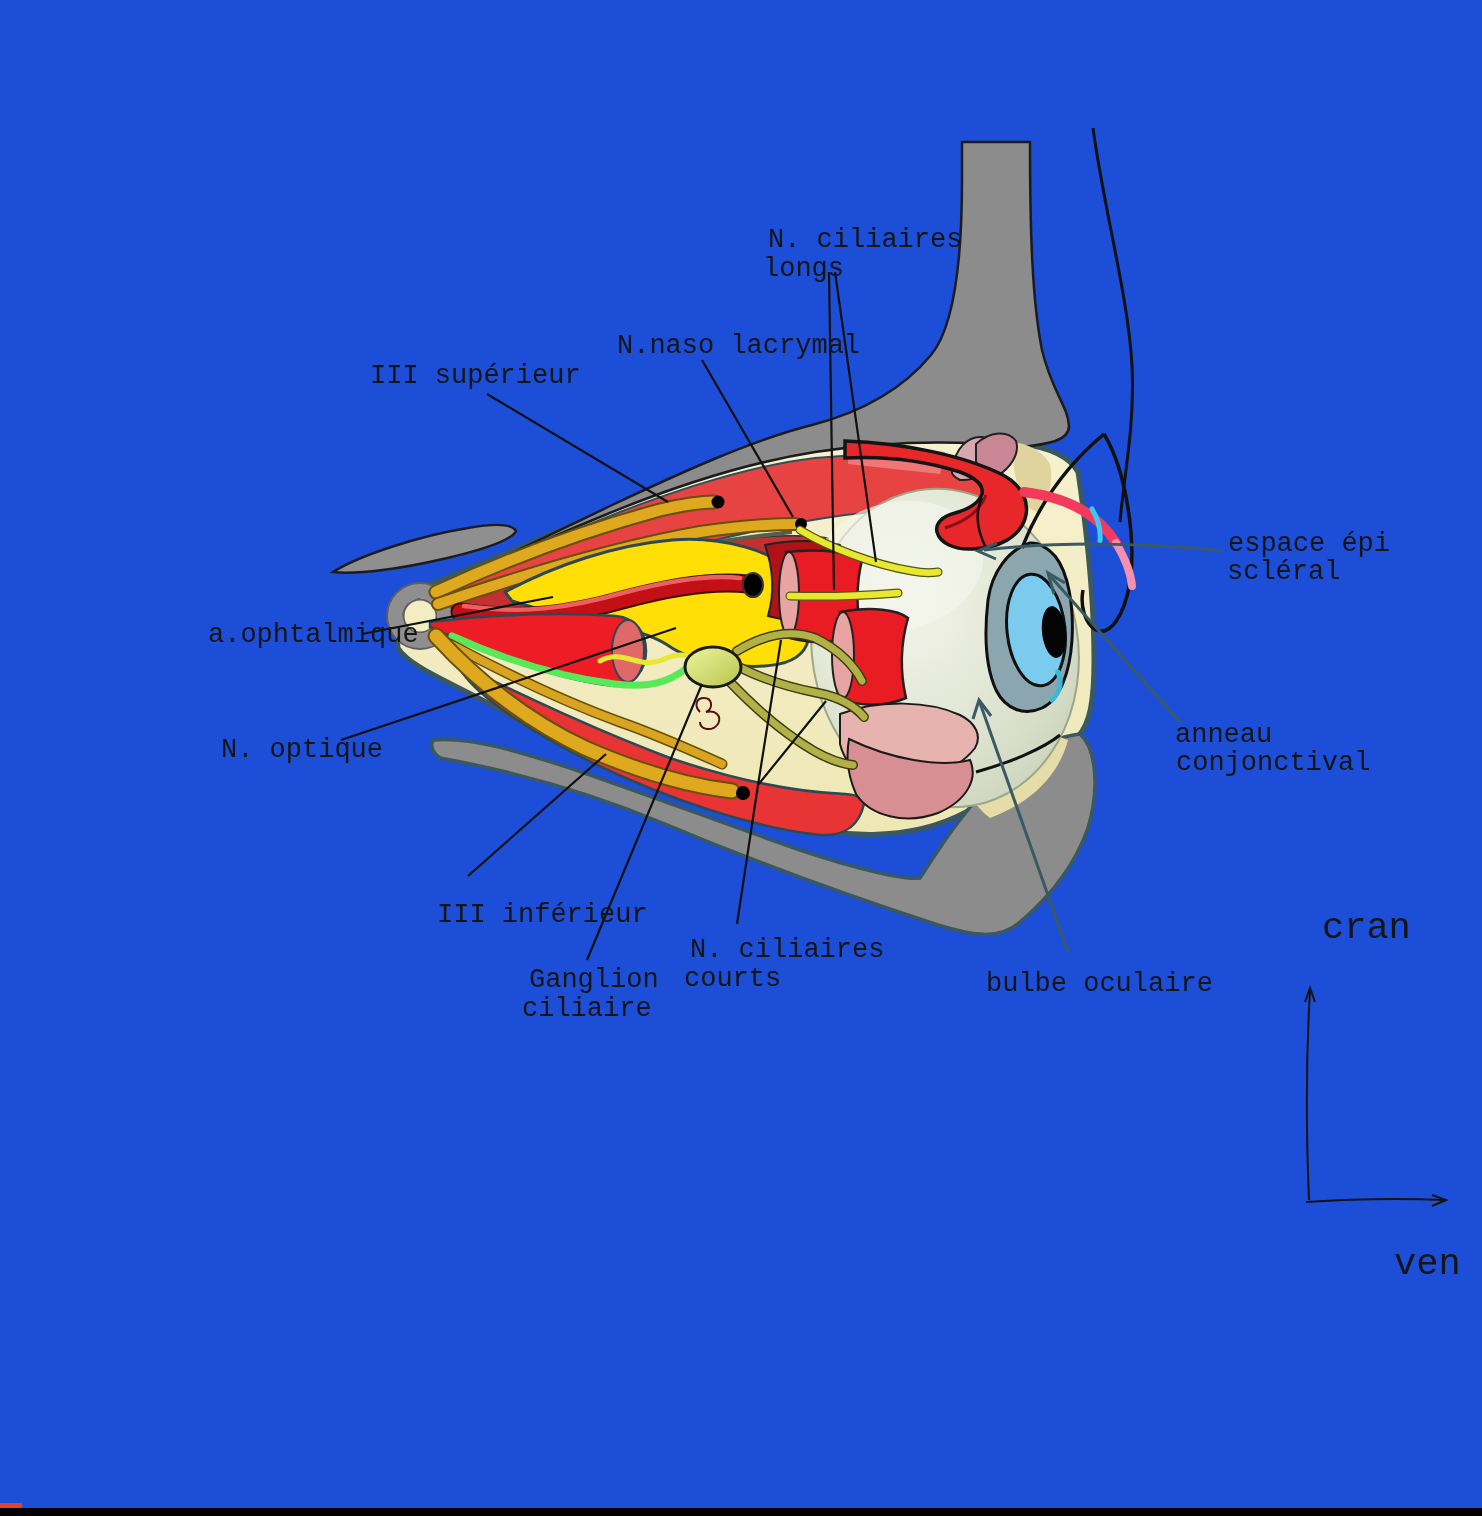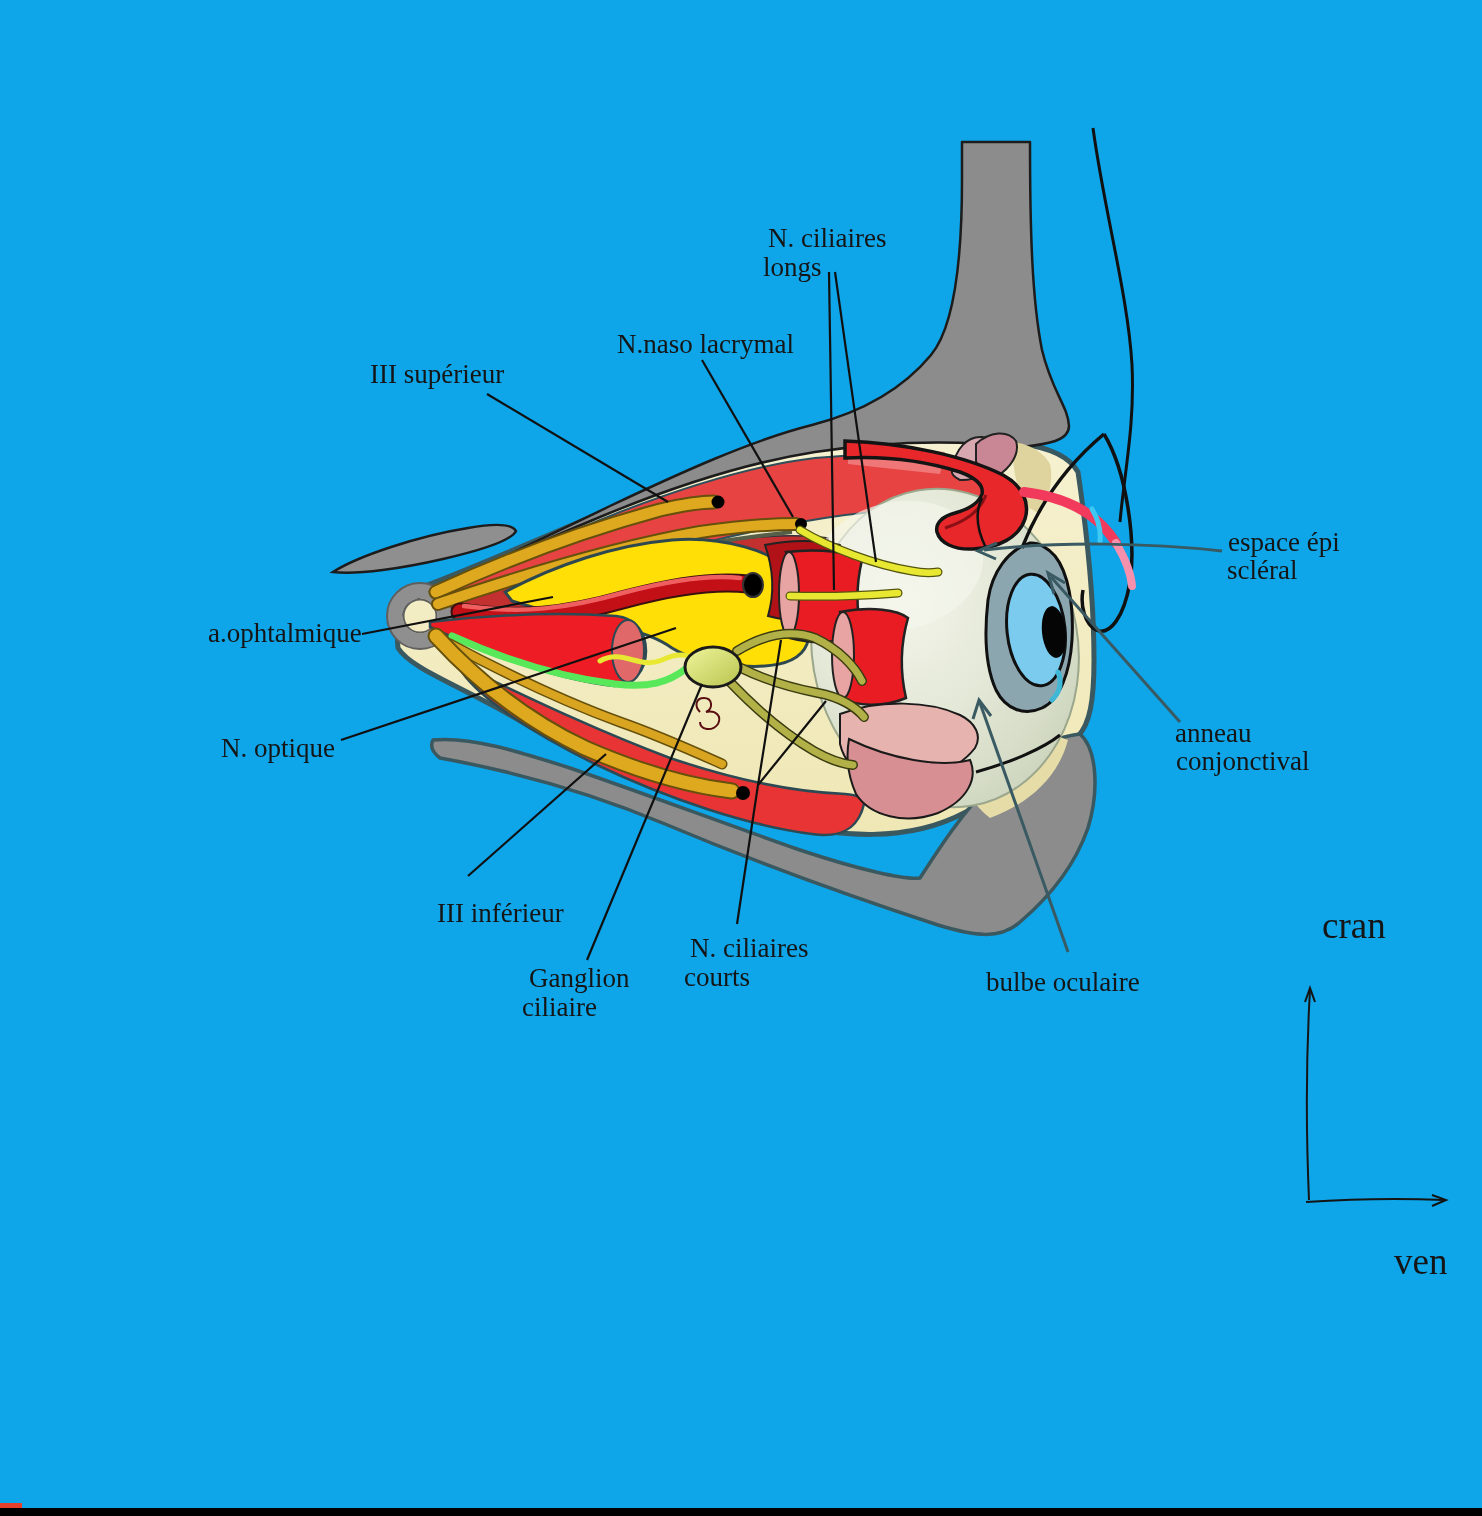--- a/index.html
+++ b/index.html
@@ -1,17 +1,17 @@
 <!DOCTYPE html>
 <html><head>
 <meta charset="utf-8">
 <style>
   html,body{margin:0;padding:0;background:#fff;}
-  .stage{position:relative;width:1482px;height:1516px;background:#0ea5e9;overflow:hidden;
-         font-family:Liberation Serif, serif;}
+  .stage{position:relative;width:1482px;height:1516px;background:#1d4ed8;overflow:hidden;
+         font-family:Liberation Mono, monospace;}
   svg{display:block}
   text{fill:#151515}
   .lbl{font-size:27px}
   .axlbl{font-size:37px}
 </style>
 </head>
 <body>
 
 <div class="stage">
 <svg width="1482" height="1516" viewBox="0 0 1482 1516">

